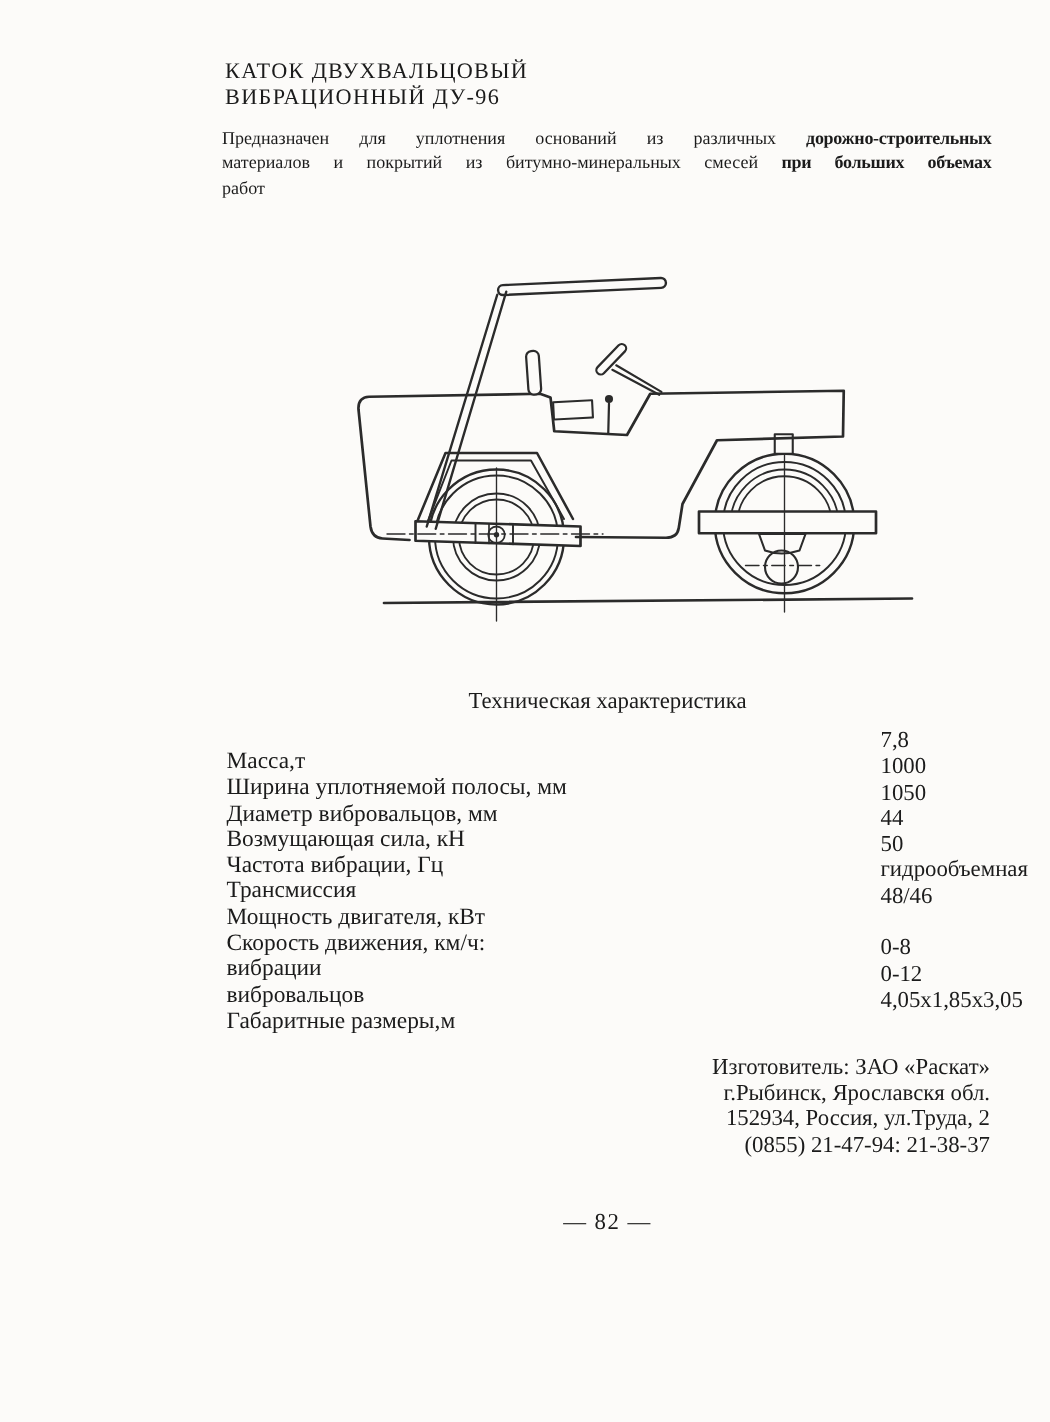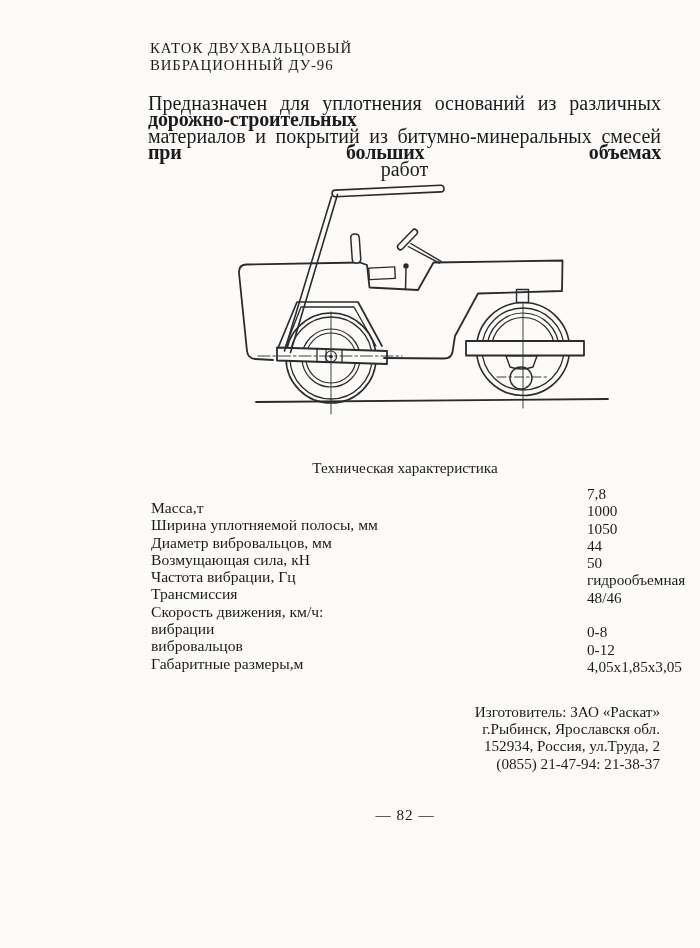--- a/index.html
+++ b/index.html
@@ -8,23 +8,23 @@
     background:#fcfbf9;
     font-family:"Liberation Serif", serif;
     color:#1b1b1b;
     overflow:hidden;
   }
   .abs{position:absolute;}
   
   .title-block{left:150px;top:40px;width:510px;
     font-size:14.8px;letter-spacing:0.9px;line-height:16.5px;}
   
-  .desc{left:148px;top:95px;width:513px;font-size:20px;line-height:16.4px;}
+  .desc{left:148px;top:84px;width:513px;font-size:12px;line-height:16.4px;}
   .desc .jline{text-align:justify;text-align-last:justify;}
-  .desc .lline{text-align:center;}
+  .desc .lline{text-align:left;}
   .b{font-weight:bold;letter-spacing:-0.2px;}
   
   .section-title{left:150px;top:447px;width:510px;text-align:center;font-size:15.2px;margin-top:12px;}
   
   .spec-labels{left:151px;top:499px;width:330px;font-size:15.6px;}
   .spec-values{left:587px;top:485px;width:135px;font-size:15.2px;}
   .spec-line{height:17.3px;line-height:17.3px;white-space:nowrap;}
   
   .manufacturer{left:150px;top:703px;width:510px;text-align:right;
     font-size:15.2px;line-height:17.2px;}
@@ -120,20 +120,21 @@
 
 <div class="abs section-title">Техническая характеристика</div>
 
 <div class="abs spec-labels">
   <div class="spec-line">Масса,т</div>
   <div class="spec-line">Ширина уплотняемой полосы, мм</div>
   <div class="spec-line">Диаметр вибровальцов, мм</div>
   <div class="spec-line">Возмущающая сила, кН</div>
   <div class="spec-line">Частота вибрации, Гц</div>
   <div class="spec-line">Трансмиссия</div>
+  <div class="spec-line">Мощность двигателя, кВт</div>
   <div class="spec-line">Скорость движения, км/ч:</div>
   <div class="spec-line">вибрации</div>
   <div class="spec-line">вибровальцов</div>
   <div class="spec-line">Габаритные размеры,м</div>
 </div>
 
 <div class="abs spec-values">
   <div class="spec-line">7,8</div>
   <div class="spec-line">1000</div>
   <div class="spec-line">1050</div>

